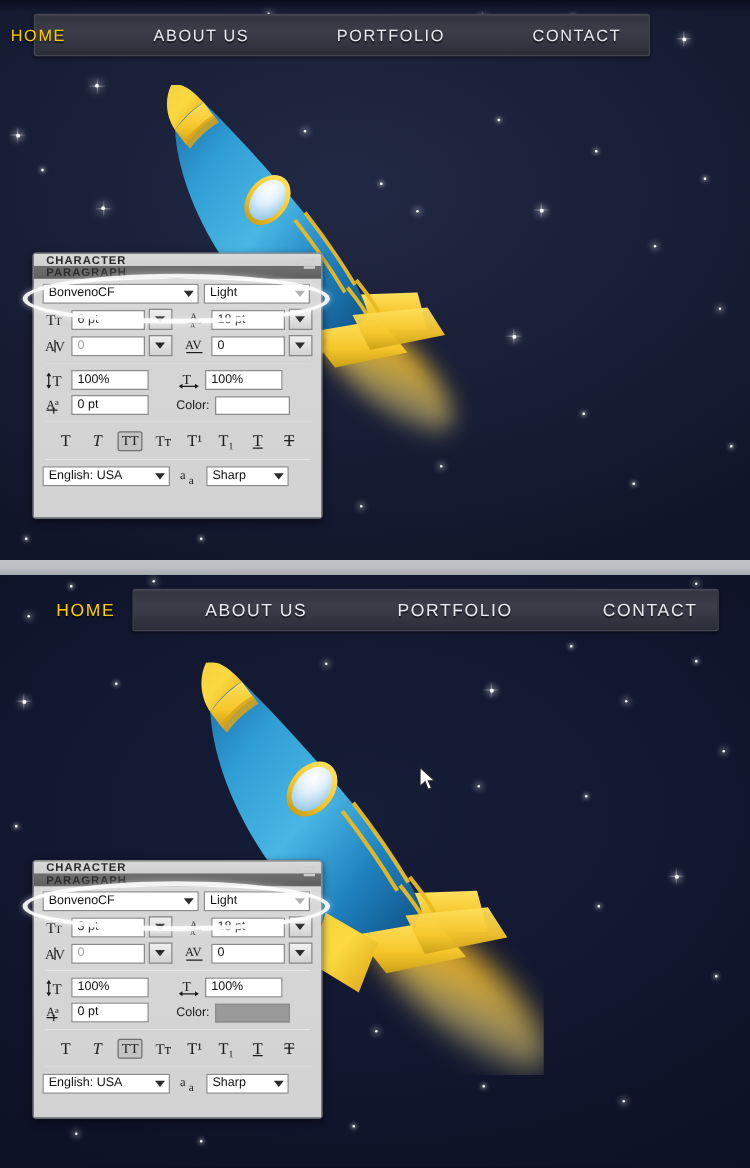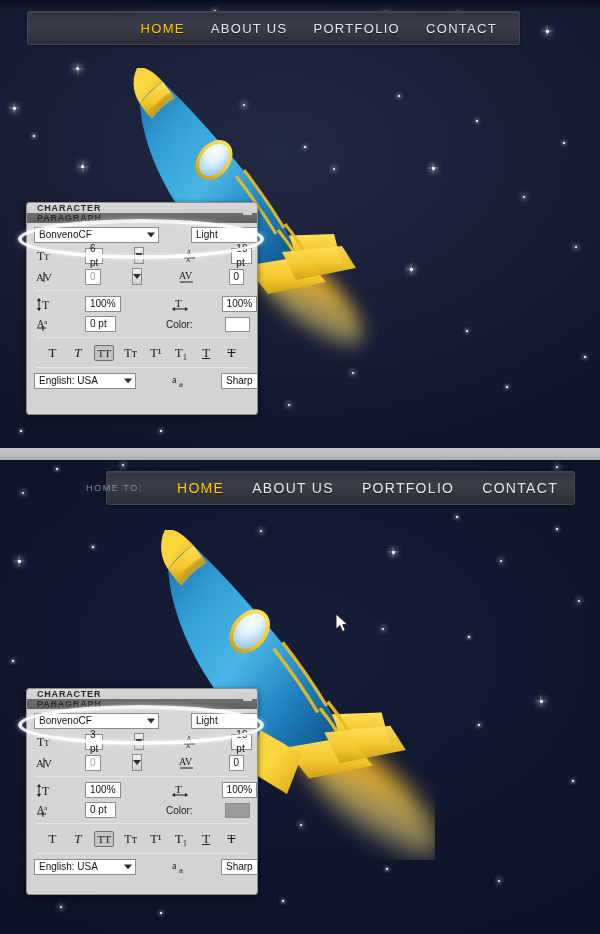--- a/index.html
+++ b/index.html
@@ -53,21 +53,21 @@
     background:linear-gradient(90deg,rgba(255,255,255,0),rgba(255,255,255,.55),rgba(255,255,255,0));
   }
 
   
   .navbar {
     position:absolute;
     background: linear-gradient(180deg, #31343f 0%, #3b3e49 38%, #363944 62%, #2a2c36 100%);
     border:1px solid #43464f;
     border-radius:2px;
     box-shadow: 0 1px 3px rgba(0,0,0,.45), inset 0 1px 0 rgba(255,255,255,.07);
-    display:flex; align-items:center;
+    display:flex; align-items:center;gap:44px;
   }
   .navbar.top    { left: 27px;  top: 11px;  width: 493px; height: 34px; justify-content:flex-end; padding-right: 22px; }
   .navbar.bottom { left: 106px; top: 471px; width: 469px; height: 34px; justify-content:flex-end; padding-right: 16px; }
 
   .nav-item {
     color:#e9eaee; letter-spacing:1.3px;
     text-shadow:0 1px 1px rgba(0,0,0,.6);
     cursor:pointer; white-space:nowrap; user-select:none;
   }
   .navbar.top .nav-item    { font-size:13px; margin-left:26px; }
@@ -112,21 +112,21 @@
   .ps-tab.active { background: linear-gradient(180deg,#d9d9d9 0%, #cfcfcf 100%); color:#2a2a2a; }
   .ps-tab.inactive { background: linear-gradient(180deg,#6f6f6f 0%, #5f5f5f 100%); color:#2c2c2c; }
   .ps-menu-icon {
     position:absolute; right:5px; top:4px; display:flex; align-items:center; gap:2px; cursor:pointer;
   }
   .ps-menu-icon .tri { width:0;height:0;border-left:3px solid transparent;border-right:3px solid transparent;border-top:4px solid #cfcfcf; }
   .ps-menu-icon .lines { display:flex; flex-direction:column; gap:1.5px; }
   .ps-menu-icon .lines i { display:block; width:9px; height:1.5px; background:#cfcfcf; }
 
   .ps-body { padding:6px 7px 6px 7px; }
-  .row { display:flex; align-items:center; margin-bottom:4px;gap:28px; }
+  .row { display:flex; align-items:center; margin-bottom:4px; }
 
   .fld {
     background:#fff; border:1px solid #8b8b8b;
     height:16px; line-height:14px; padding:0 4px;
     font-size:10px; color:#111; display:flex; align-items:center;
   }
   .fld.dim { color:#a3a3a3; }
   .combo { position:relative; display:flex; align-items:center; }
   .combo .arrow {
     position:absolute; right:4px; top:50%; transform:translateY(-50%);

